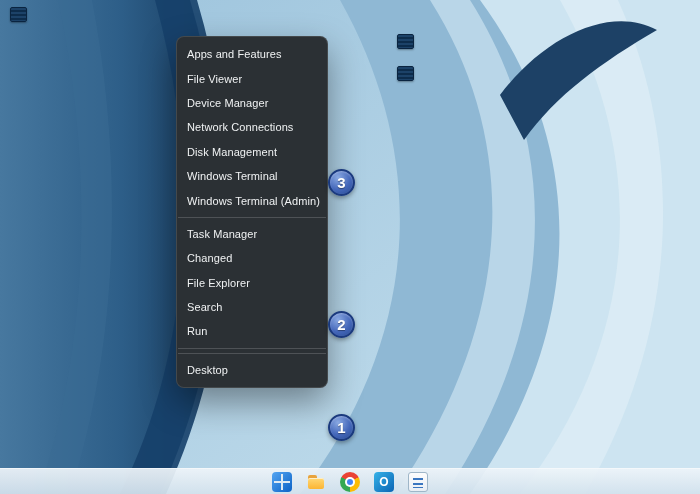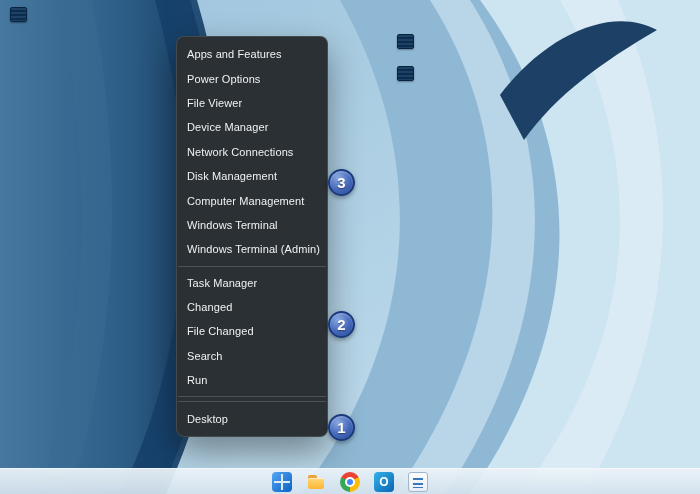--- a/index.html
+++ b/index.html
@@ -129,52 +129,46 @@
 
   <div class="mini-icon mi-a"></div>
   <div class="mini-icon mi-b"></div>
   <div class="mini-icon mi-c"></div>
 
   <div class="context-menu" id="context-menu">
       <div class="menu-item">
         <span class="menu-label">Apps and Features</span>
       </div>
       <div class="menu-item">
-        <span class="menu-label">Power Options</span>
-      </div>
-      <div class="menu-item">
         <span class="menu-label">File Viewer</span>
       </div>
       <div class="menu-item">
         <span class="menu-label">Device Manager</span>
       </div>
       <div class="menu-item">
         <span class="menu-label">Network Connections</span>
       </div>
       <div class="menu-item">
         <span class="menu-label">Disk Management</span>
-      </div>
-      <div class="menu-item">
-        <span class="menu-label">Computer Management</span>
       </div>
       <div class="menu-item">
         <span class="menu-label">Windows Terminal</span>
       </div>
       <div class="menu-item">
         <span class="menu-label">Windows Terminal (Admin)</span>
       </div>
       <div class="menu-separator"></div>
       <div class="menu-item">
         <span class="menu-label">Task Manager</span>
       </div>
       <div class="menu-item">
         <span class="menu-label">Changed</span>
       </div>
       <div class="menu-item">
-        <span class="menu-label">File Changed</span>
+        <span class="menu-label">File Explorer</span>
       </div>
       <div class="menu-item">
         <span class="menu-label">Search</span>
       </div>
       <div class="menu-item">
         <span class="menu-label">Run</span>
       </div>
       <div class="menu-separator"></div>
       <div class="menu-separator"></div>
       <div class="menu-item">

